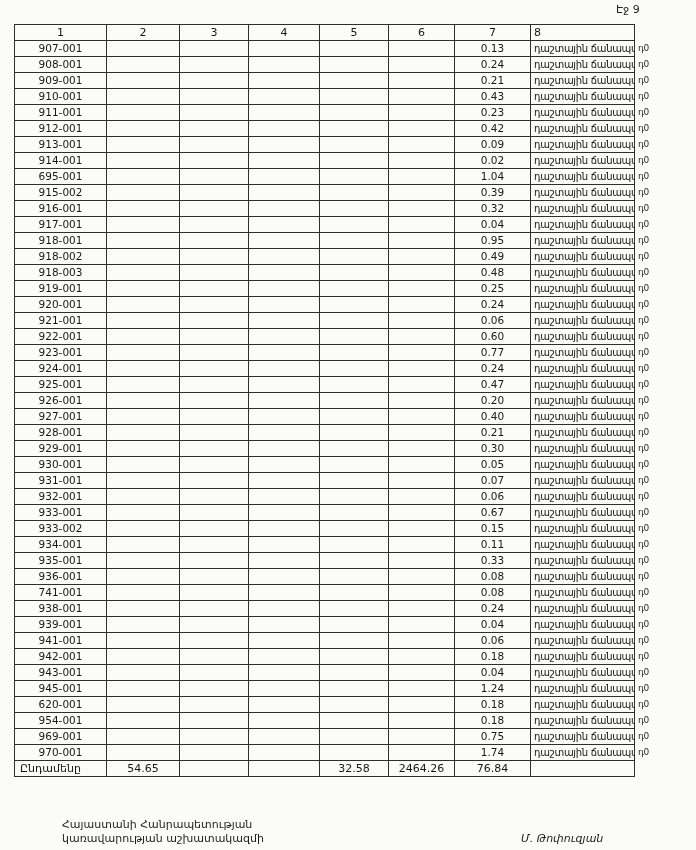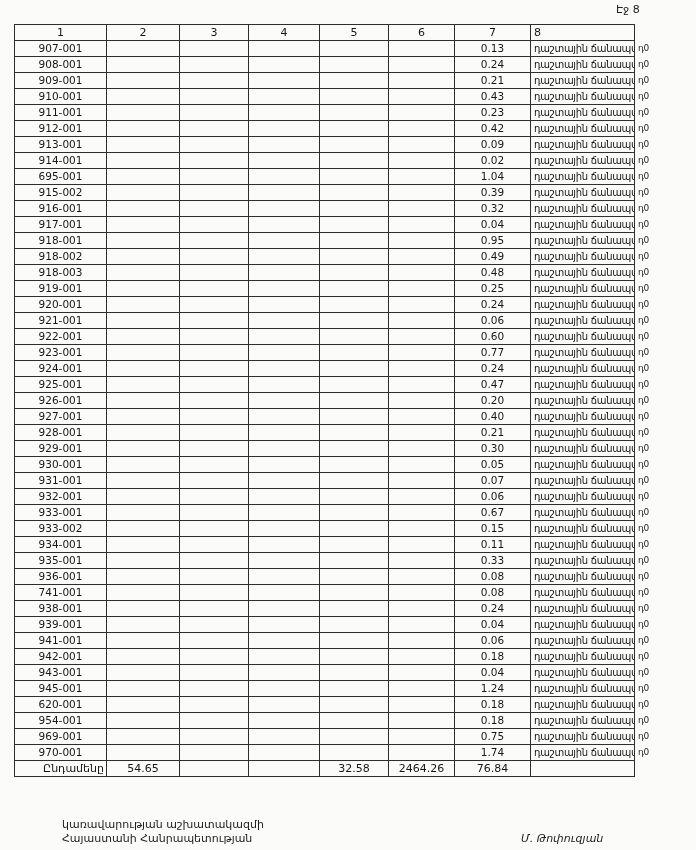--- a/index.html
+++ b/index.html
@@ -49,42 +49,42 @@
     border: none;
     background: transparent;
     text-align: left;
     font-size: 9px;
     color: #2a2a2a;
     padding-left: 3px;
     letter-spacing: -0.5px;
     margin-left: 39px;
   }
   tr.total td { font-size: 11px; }
-  tr.total td.col1 { text-align: right; padding-left: 5px; }
+  tr.total td.col1 { text-align: left; padding-left: 5px; }
   .footer-block {
     position: absolute;
     left: 62px; bottom: 4px;
     font-size: 11px;
     line-height: 14px;
     color: #1d1d1d;
   }
   .signature {
     position: absolute;
     left: 521px; bottom: 5px;
     font-size: 11px;
     color: #1d1d1d;
     font-style: italic;
   }
 </style>
 </head>
 <body>
 
 <div class="page">
 
-  <div class="page-label">Էջ 8</div>
+  <div class="page-label">Էջ 9</div>
 
   <table class="doc">
     <colgroup>
       <col style="width:92px">
         <col style="width:73px">
         <col style="width:69px">
       <col style="width:71px">
         <col style="width:69px">
         <col style="width:66px">
       <col style="width:76px">
@@ -608,19 +608,19 @@
           <td class="b col5">32.58</td>
           <td class="b col6">2464.26</td>
           <td class="b col7">76.84</td>
           <td class="b col8"></td>
           <td class="edge"></td>
         </tr>
       </tbody>
   </table>
 
   <div class="footer-block">
+    <div>Հայաստանի Հանրապետության</div>
     <div>կառավարության աշխատակազմի</div>
-    <div>Հայաստանի Հանրապետության</div>
   </div>
 
   <div class="signature">Մ. Թոփուզյան</div>
 
 </div>
 
 </body></html>

